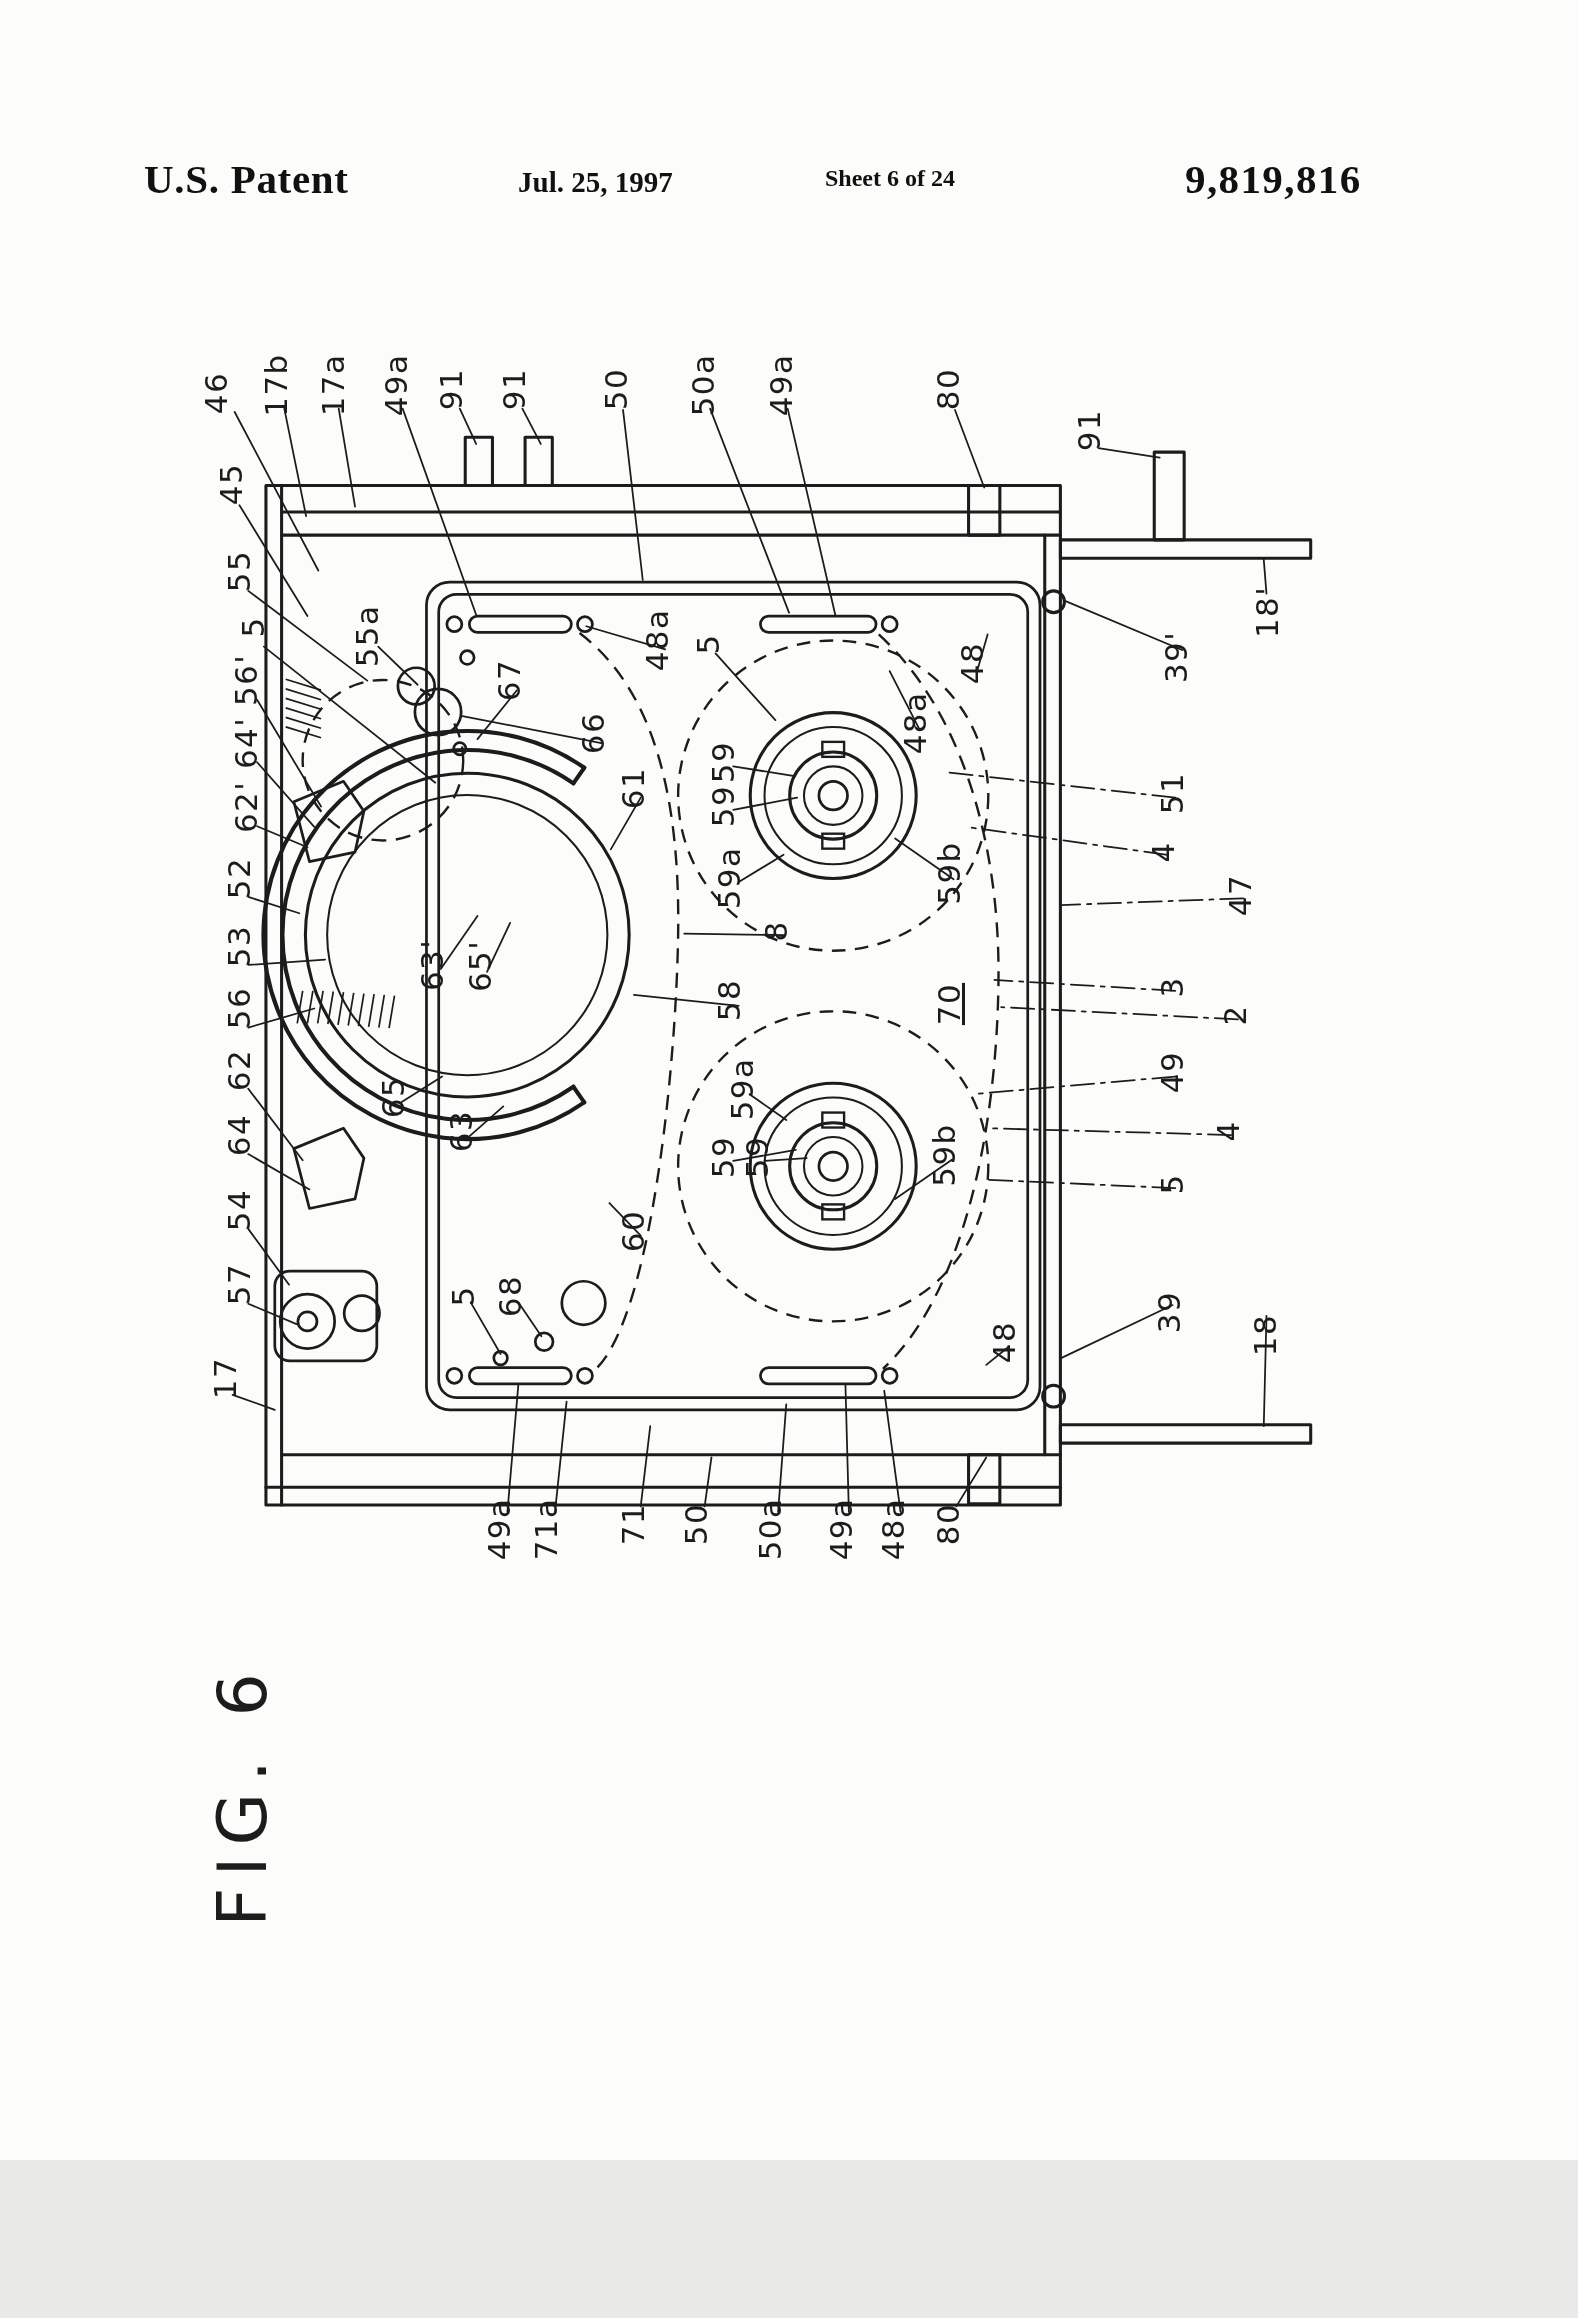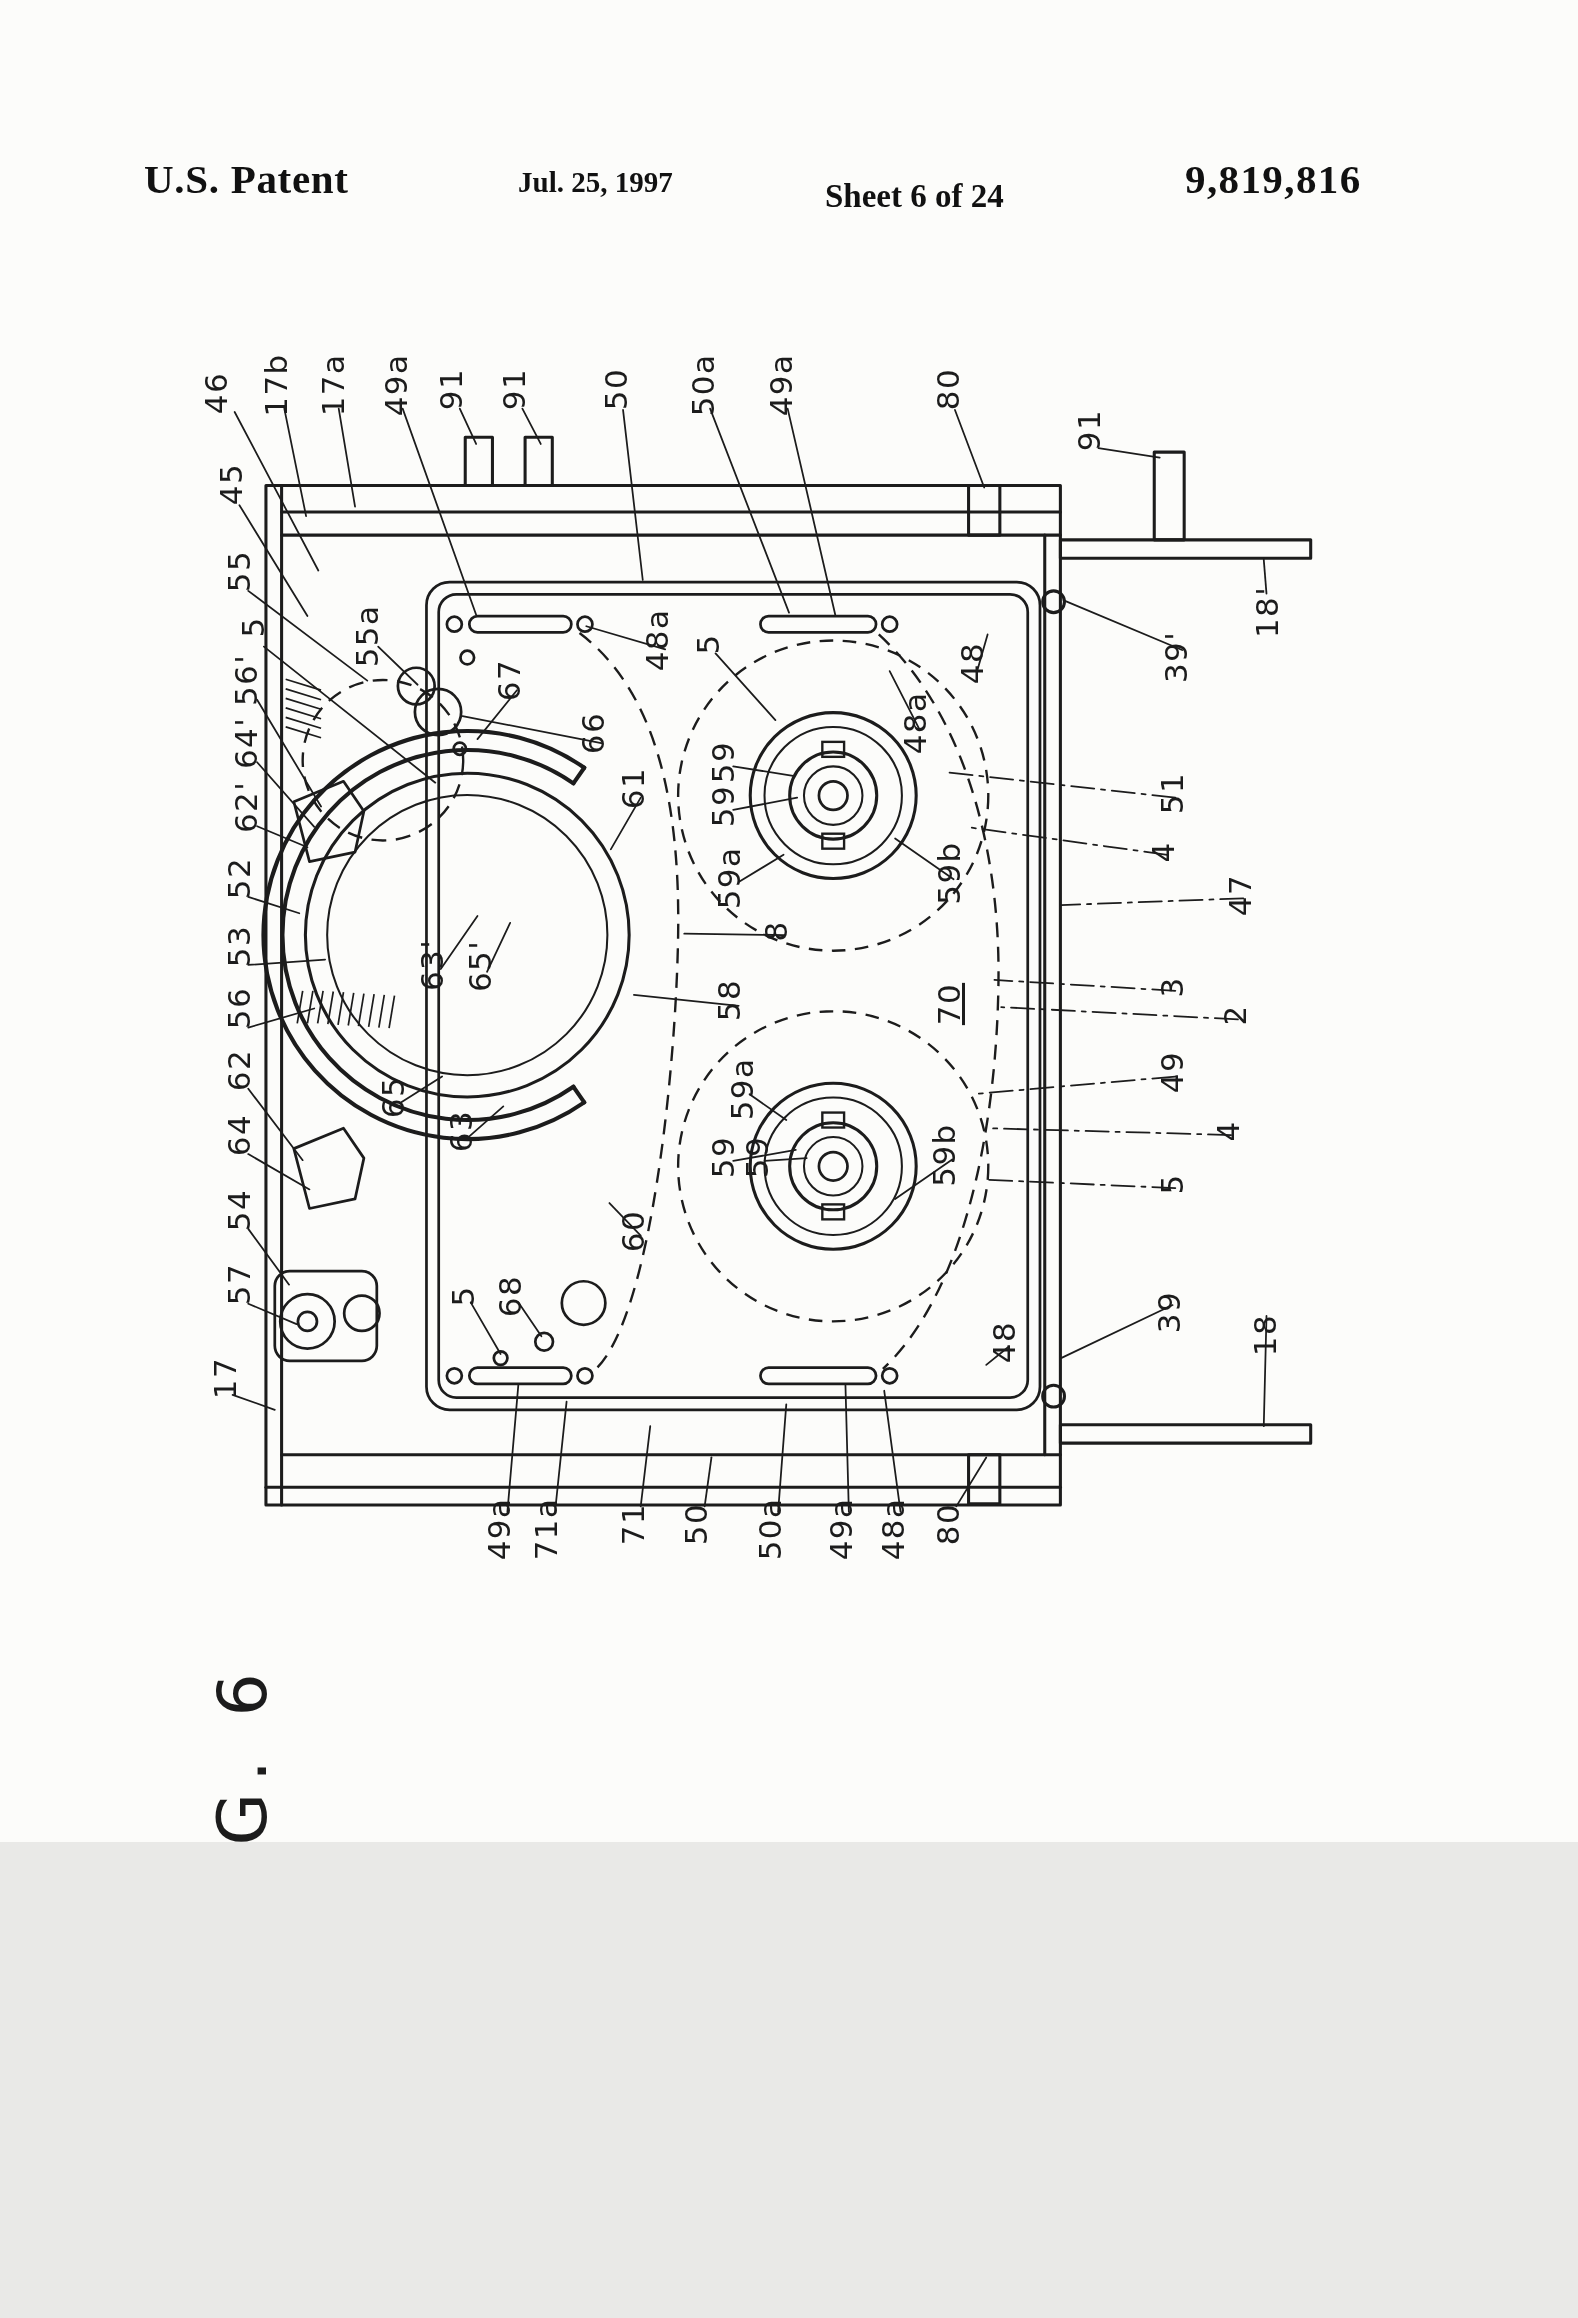--- a/index.html
+++ b/index.html
@@ -1,28 +1,28 @@
 <!DOCTYPE html>
 <html style="--ink: #1c1c1c; --paper: #fcfcfa;font-size:11px"><head>
 <meta charset="utf-8">
 <style>
   * { margin: 0; padding: 0; box-sizing: border-box; }
   html, body { background: #e9e9e7; }
   .page {
     position: relative;
     width: 1578px;
-    height: 1842px;
+    height: 2160px;
     background: var(--paper, #fcfcfa);
     font-family: "Liberation Serif", serif;
     overflow: hidden;
   }
   .header { position: absolute; top: 155px; left: 0; width: 100%; height: 61px; color: #111; }
   .header .title  { position: absolute; left: 144px;  top: 0;    font-size: 41px; font-weight: bold; letter-spacing: 0.7px; }
   .header .date   { position: absolute; left: 518px;  top: 11px; font-size: 29px; font-weight: bold; }
-  .header .sheet  { position: absolute; left: 825px; top: 23px; font-size: 33px; font-weight: bold; }
+  .header .sheet  { position: absolute; left: 825px; top: 10px; font-size: 24px; font-weight: bold; }
   .header .patno  { position: absolute; left: 1185px; top: 0;    font-size: 41px; font-weight: bold; letter-spacing: 1.4px; }
   .drawing-svg { position: absolute; left: 0; top: 0; width: 1578px; height: 2319px; }
   .labels { position: absolute; left: 0; top: 0; width: 1578px; height: 2319px; pointer-events: none; }
   .ref-label {
     position: absolute;
     transform: translate(-50%, -50%) rotate(-90deg);
     font-family: "DejaVu Sans", sans-serif;
     font-size: 31px;
     letter-spacing: 1.4px;
     color: var(--ink, #1c1c1c);

